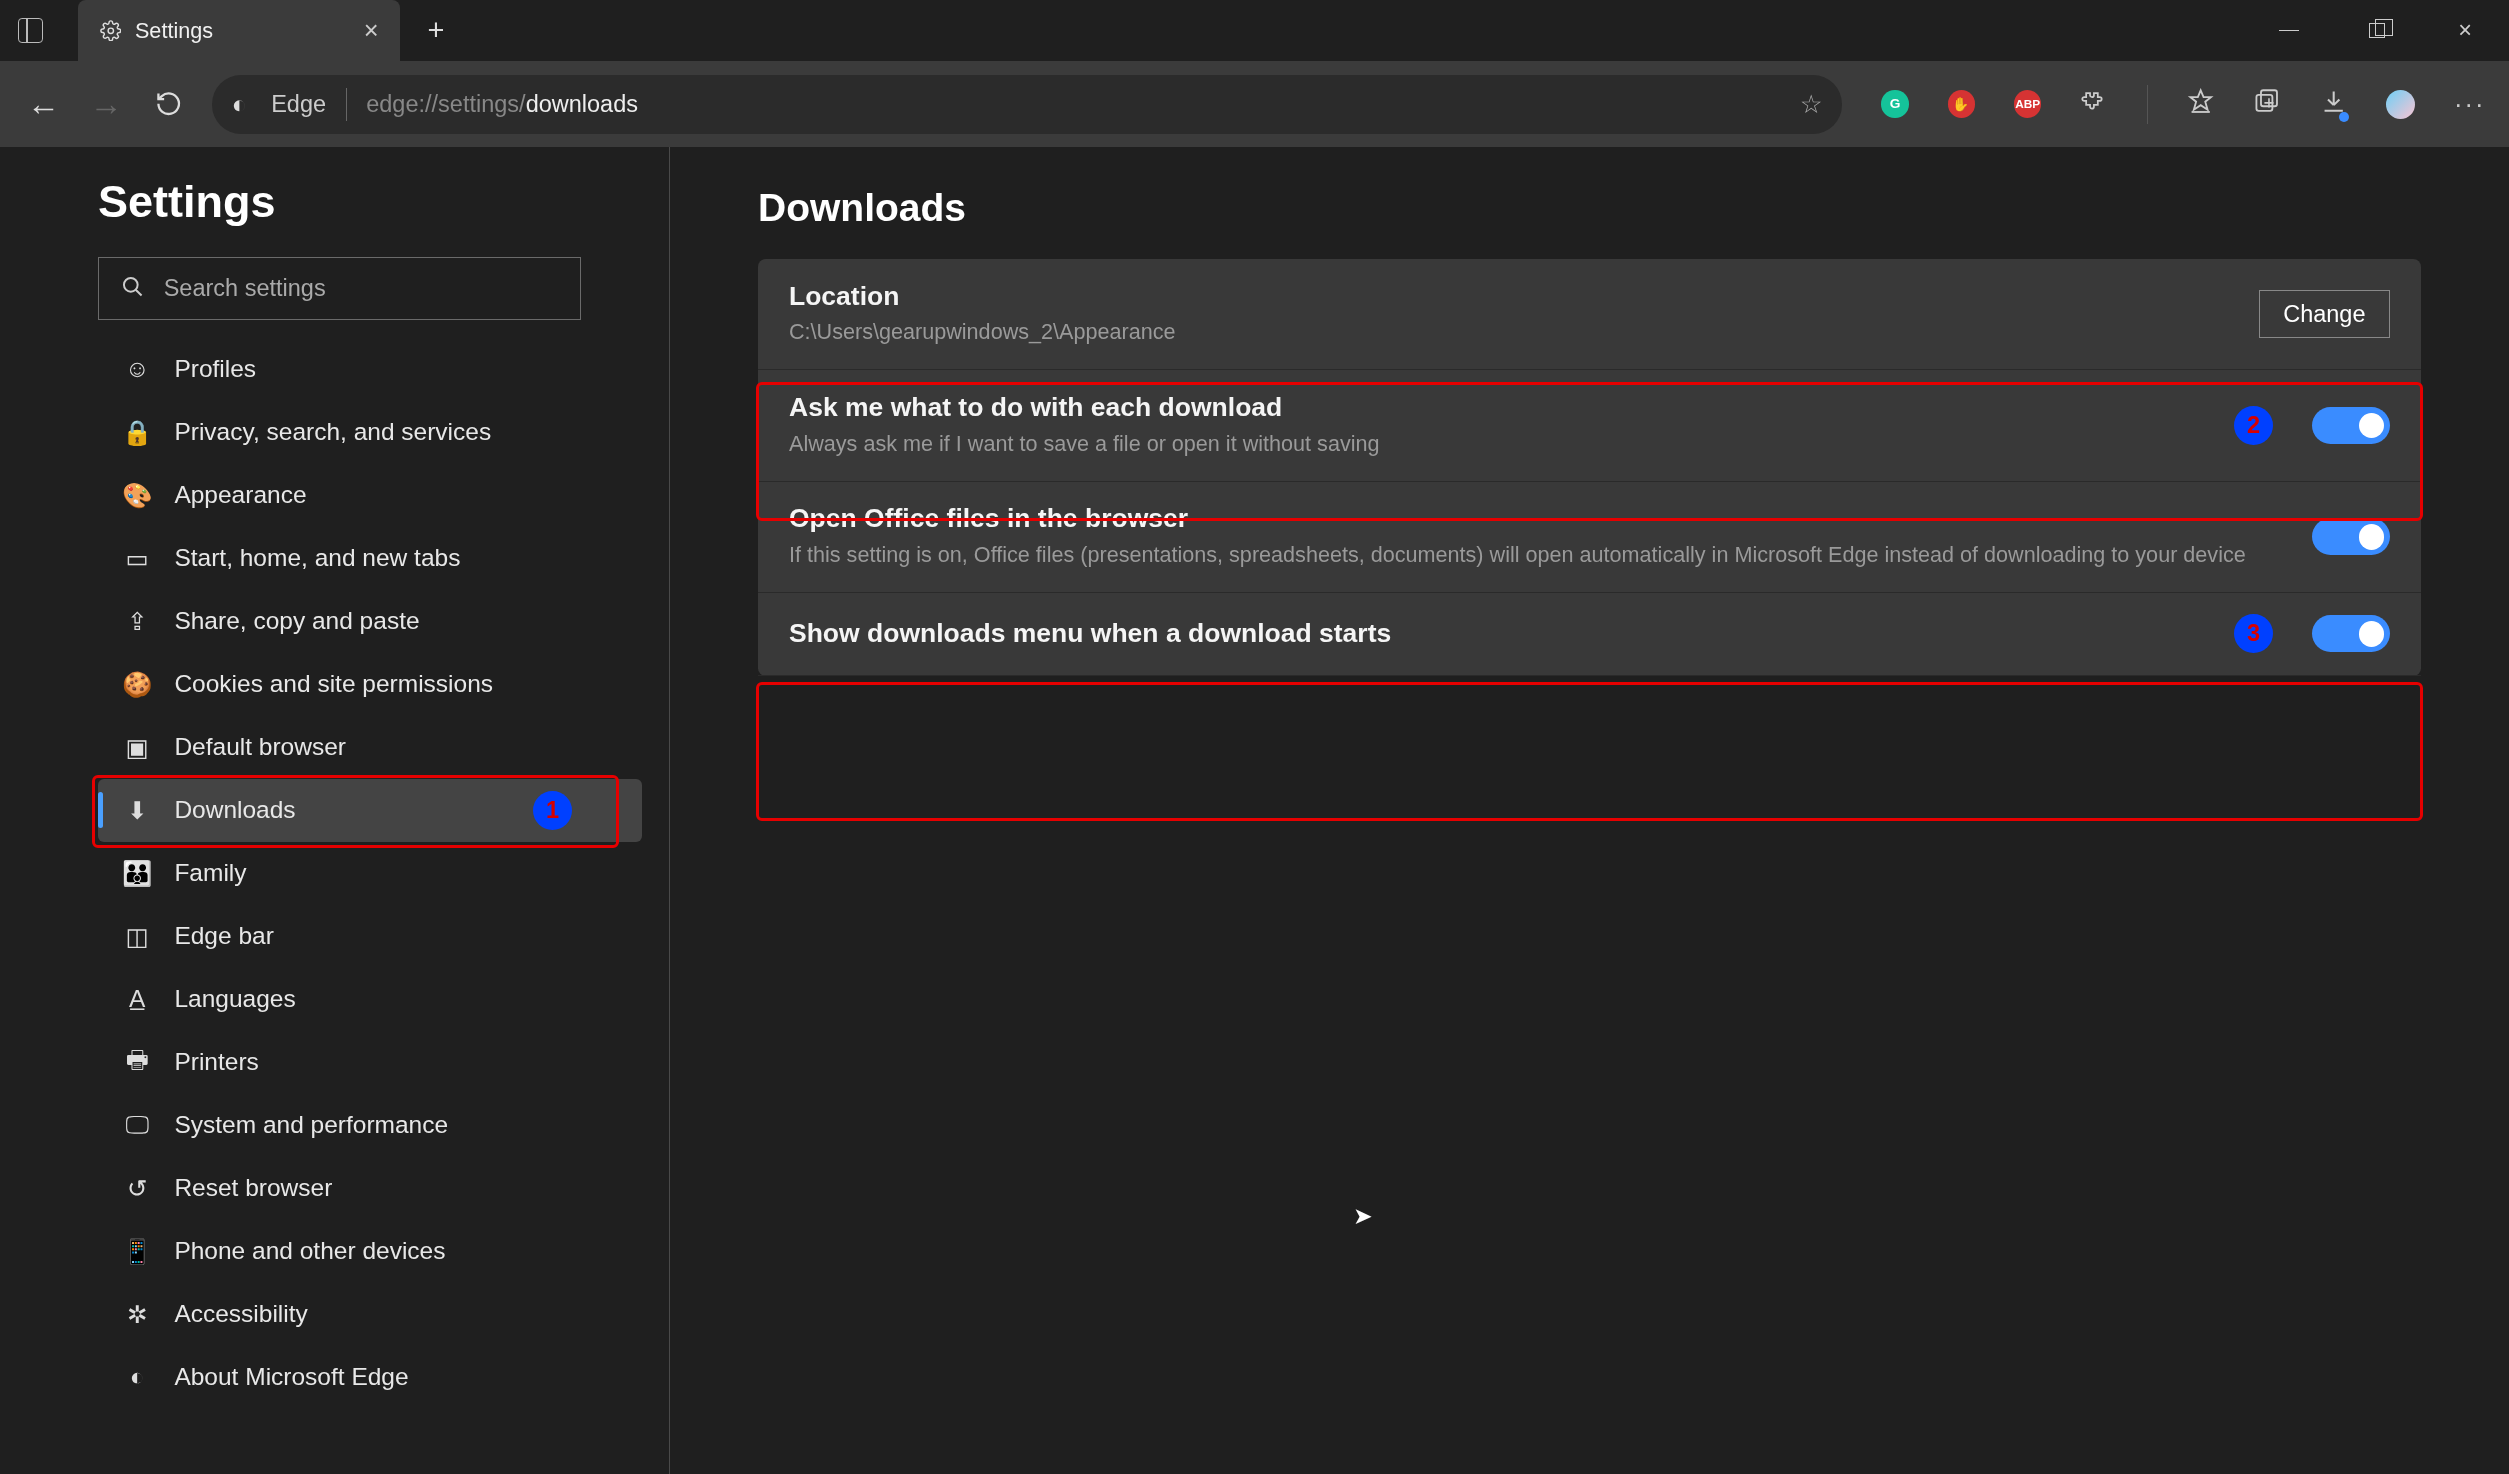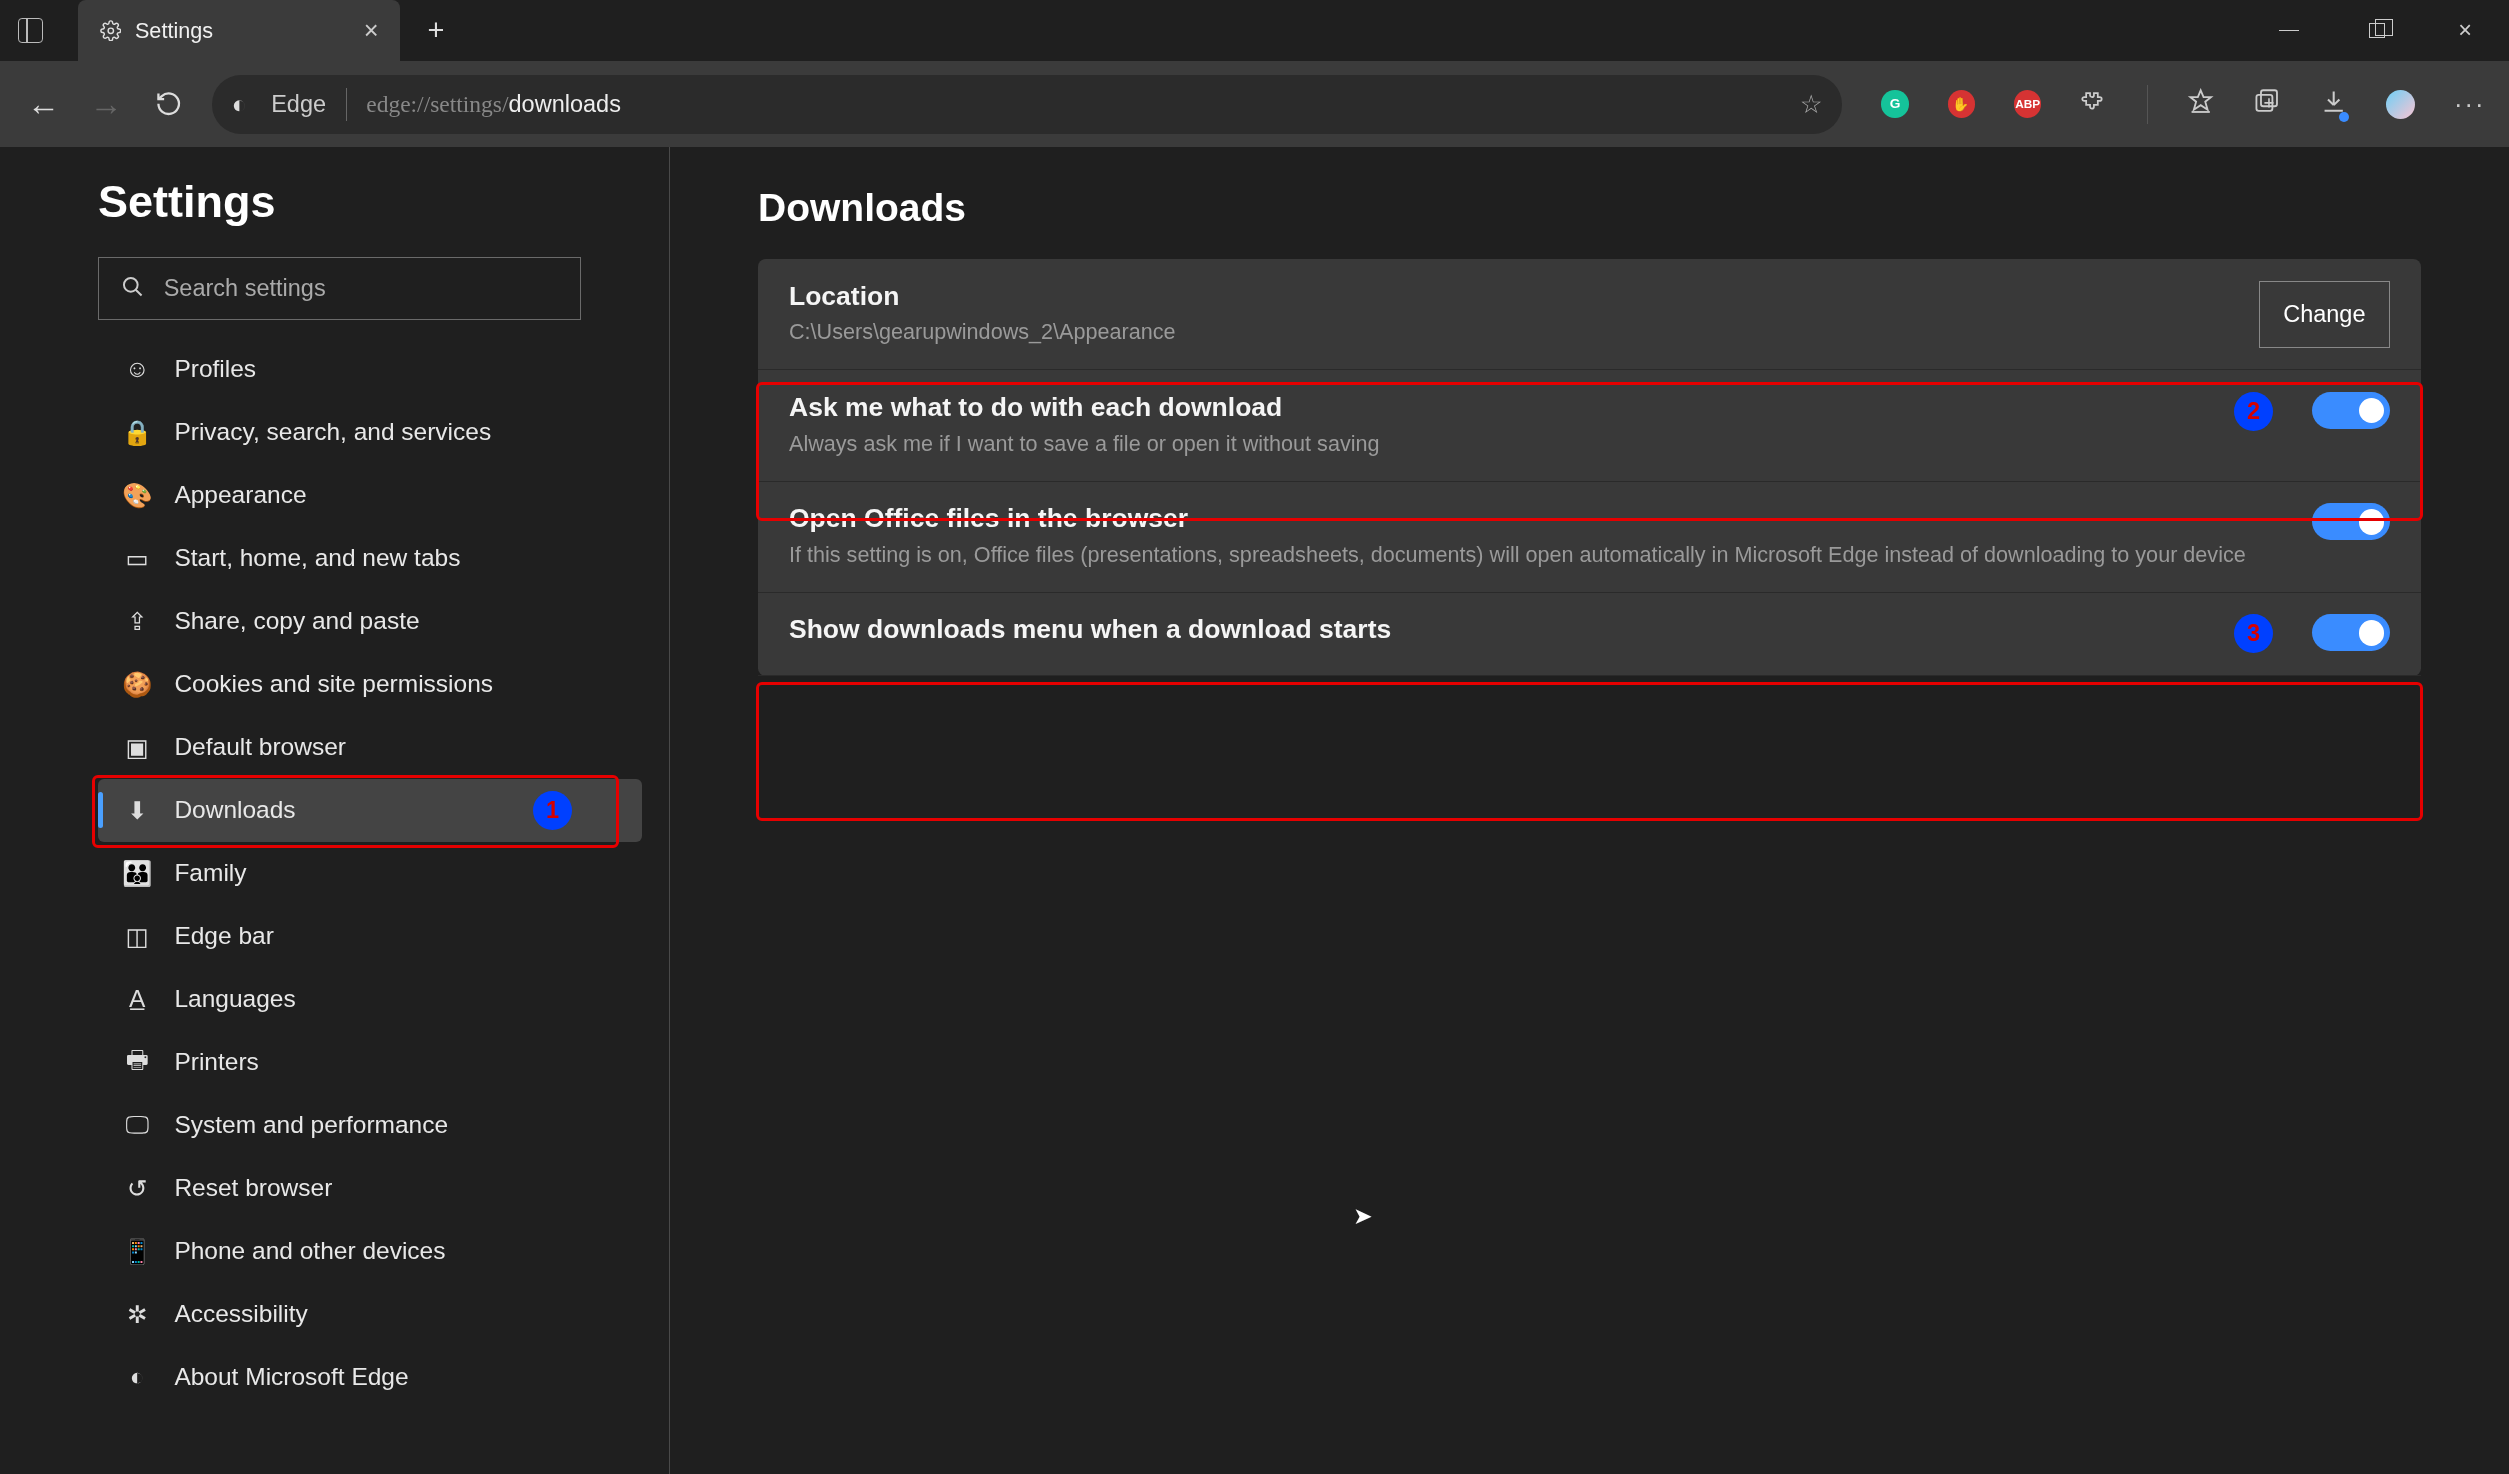--- a/index.html
+++ b/index.html
@@ -22,21 +22,21 @@
   
   .toolbar { height: 86px; background:#3b3b3b; display:flex; align-items:center; padding: 0 13.7px; gap:3.9px; }
   .navbtn { width:59px; height:59px; display:flex; align-items:center; justify-content:center; color:#ddd; border-radius:5.9px; }
   .navbtn.disabled { color:#666; }
   .arrow { font-size:33px; }
   .refresh svg { width:27.4px; height:27.4px; }
   .omnibox { flex:1; height:59px; background:#2b2b2b; border-radius:29px; display:flex; align-items:center; margin: 0 9.8px; padding: 0 19.6px; }
   .edge-logo { font-size:25.5px; color:#ddd; }
   .edge-label { font-size:23.5px; color:#ccc; margin-left:24px;text-align:right; }
   .vbar { width:1px; height:33px; background:#666; margin: 0 19.6px; }
-  .url-prefix { font-size:23.5px; color:#888;font-family:Liberation Serif, serif; }
+  .url-prefix { font-size:23.5px; color:#888; }
   .url-path { font-size:23.5px; color:#eee; }
   .star { margin-left:auto; font-size:25.5px; color:#aaa; }
   .ext-area { display:flex; align-items:center; gap: 39px; margin-left: 25.5px; margin-right: 9.8px; }
   .pill { width:27.4px; height:27.4px; border-radius:50%; display:flex; align-items:center; justify-content:center; font-size:13.7px; font-weight:bold; }
   .g { background:#15c39a; color:#fff; }
   .ub { background:#d63333; color:#fff; }
   .abp { background:#d63333; color:#fff; font-size:11.8px; }
   .puzzle svg, .tbicon svg { width:27.4px; height:27.4px; color:#ccc; }
   .tbdivider { width:1px; height:39px; background:#555; }
   .dl-dot { position:relative; }
@@ -52,21 +52,21 @@
   .searchbox input::placeholder { color:#aaa; }
   .mag svg { width:23.5px; height:23.5px; color:#ccc; }
   .navlist { list-style:none; }
   .navitem { display:flex; align-items:center; gap:23.5px; height:63px; padding-left: 25.5px; font-size:24.5px; color:#e8e8e8; border-radius:5.9px; position:relative; }
   .navitem.active { background:#444444; }
   .navitem.active:before { content:""; position:absolute; left:0; top:13.7px; bottom:13.7px; width:4.9px; background:#4aa0ff; border-radius:2.9px; }
   .navicon { width:27.4px; display:flex; justify-content:center; color:#ddd; }
   .main { flex:1; padding: 39px 88px; }
   .main h2 { font-size: 39px; font-weight:600; margin-bottom: 29px; }
   .section { background:#393939; border-radius:7.8px; }
-  .row { display:flex; padding: 21.6px 31px; border-bottom:1px solid #2a2a2a; position:relative; }
+  .row { display:flex; align-items:center; padding: 21.6px 31px; border-bottom:1px solid #2a2a2a; position:relative; }
   .row:last-child { border-bottom:none; }
   .row-text { flex:1; padding-right: 39px; }
   .row-title { font-size: 26.5px; font-weight:600; color:#f5f5f5; }
   .row-desc { font-size: 21.6px; color:#9a9a9a; margin-top: 5.9px; line-height:1.4; }
   .change-btn { border:1.5px solid #888; padding: 9.8px 23.5px; font-size:23.5px; background:transparent; color:#fff; border-radius:0; }
   .toggle { width: 78px; height: 37px; background:#3a8cff; border-radius:18.6px; position:relative; flex-shrink:0; }
   .toggle:after { content:""; position:absolute; width:25.5px; height:25.5px; background:#fff; border-radius:50%; right:5.9px; top:5.9px; }
   
   .ann-box { position:absolute; border:3.9px solid #e60000; border-radius:5.9px; pointer-events:none; }
   .ann-num { width:39px; height:39px; border-radius:50%; background:#0040ff; color:#d60000; font-weight:900; font-size:23.5px; display:flex; align-items:center; justify-content:center; pointer-events:none; font-family: Arial; }

